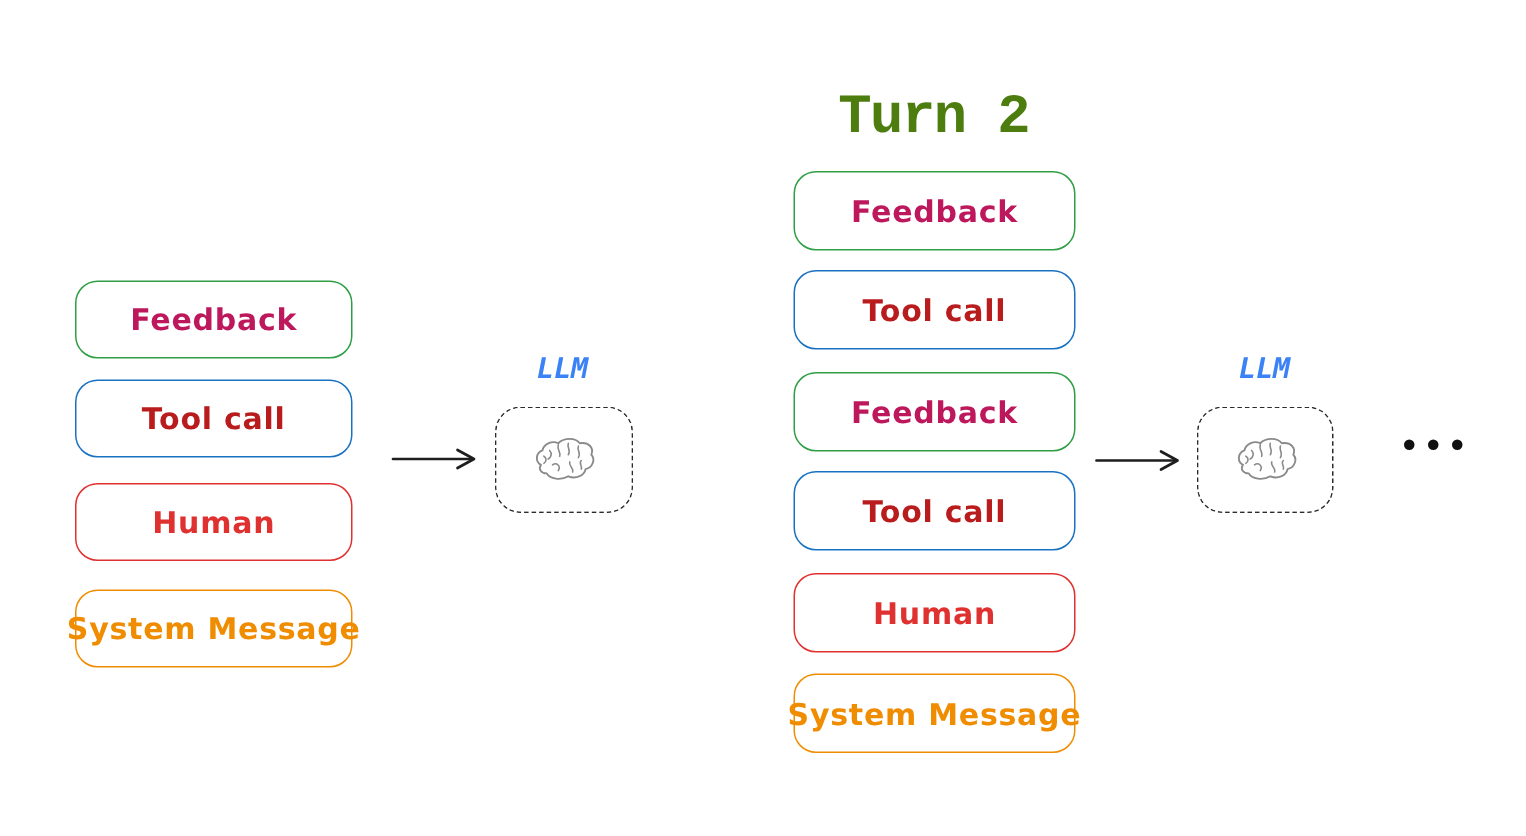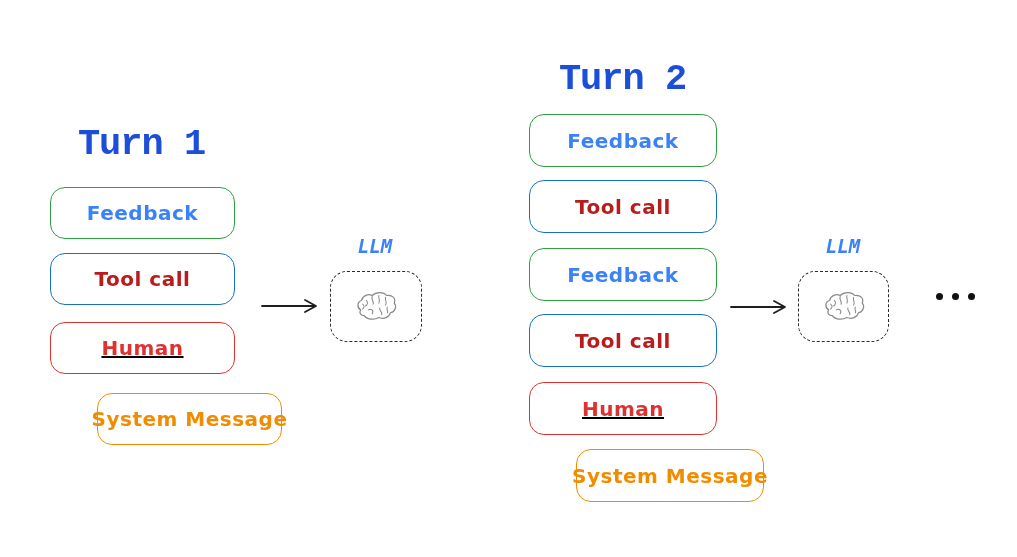--- a/index.html
+++ b/index.html
@@ -15,21 +15,21 @@
     overflow: hidden;
     font-family: "DejaVu Sans", sans-serif;
   }
   .abs { position: absolute; }
 
   .turn-title {
     position: absolute;
     font-family: "Liberation Mono", "DejaVu Sans Mono", monospace;
     font-weight: bold;
     font-size: 37px;
-    color: #1d4ed8;
+    color: #4d7c0f;
     text-align: center;
     letter-spacing: -1px;
     white-space: nowrap;
   }
 
   .msg-box {
     position: absolute;
     width: 183px;
     height: 50px;
     border-radius: 15px;
@@ -41,23 +41,23 @@
   }
   .msg-label {
     font-family: "DejaVu Sans", sans-serif;
     font-size: 20px;
     font-weight: 600;
     letter-spacing: 0.5px;
     white-space: nowrap;
   }
   .c-green  { border-color: #2f9e44; }
   .c-blue   { border-color: #1971c2; }
-  .c-red    { border-color: #e03131; text-decoration: underline; }
-  .c-orange { border-color: #f08c00; margin-left: 47px; }
-  .t-green  { color: #3b82f6; }
+  .c-red    { border-color: #e03131; }
+  .c-orange { border-color: #f08c00; }
+  .t-green  { color: #be185d; }
   .t-blue   { color: #b91c1c; }
   .t-red    { color: #e03131; }
   .t-orange { color: #f08c00; }
 
   .llm-label {
     position: absolute;
     font-family: "DejaVu Sans Mono", monospace;
     font-style: italic;
     font-weight: bold;
     font-size: 19px;
@@ -89,21 +89,20 @@
     height: 7px;
     border-radius: 50%;
     background: #111111;
   }
 </style>
 </head>
 <body>
 
 <div id="canvas">
 
-  <div class="turn-title" style="left:50px; top:123px; width:183px;">Turn 1</div>
 
   <div class="msg-box c-green" style="left:50px; top:187px;">
     <span class="msg-label t-green">Feedback</span>
   </div>
   <div class="msg-box c-blue" style="left:50px; top:253px;">
     <span class="msg-label t-blue">Tool call</span>
   </div>
   <div class="msg-box c-red" style="left:50px; top:322px;">
     <span class="msg-label t-red">Human</span>
   </div>

